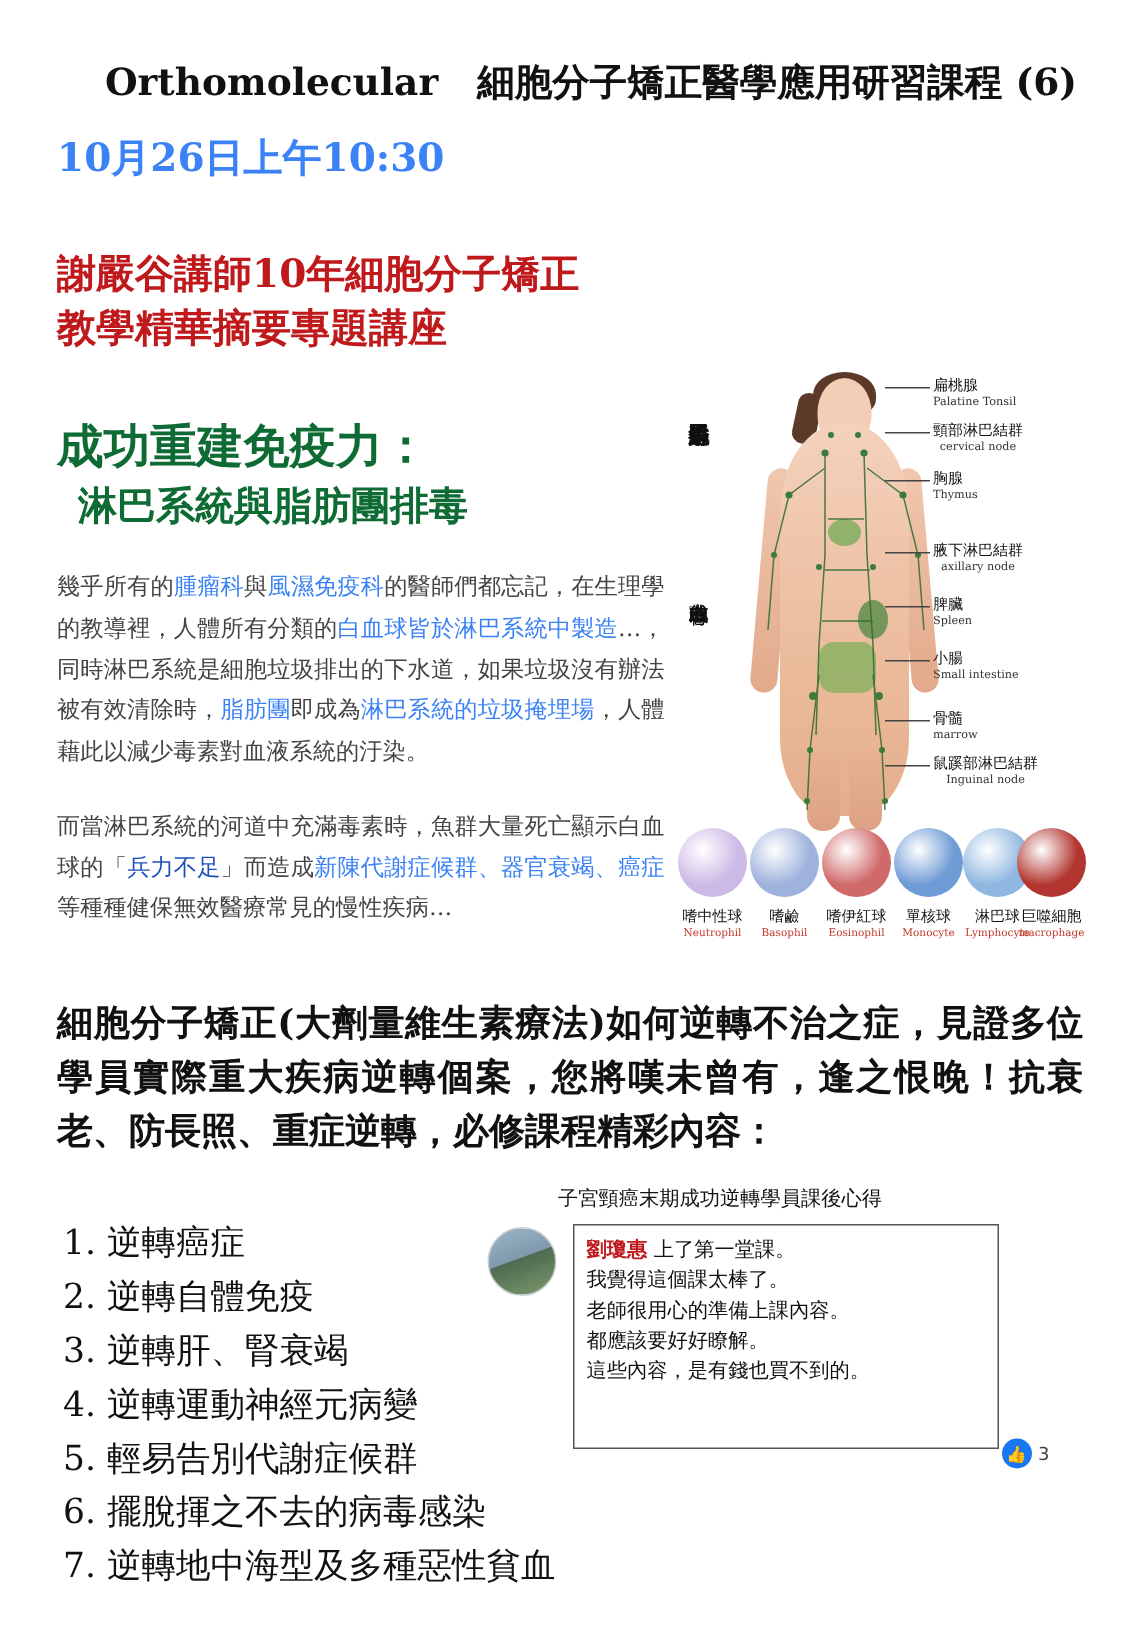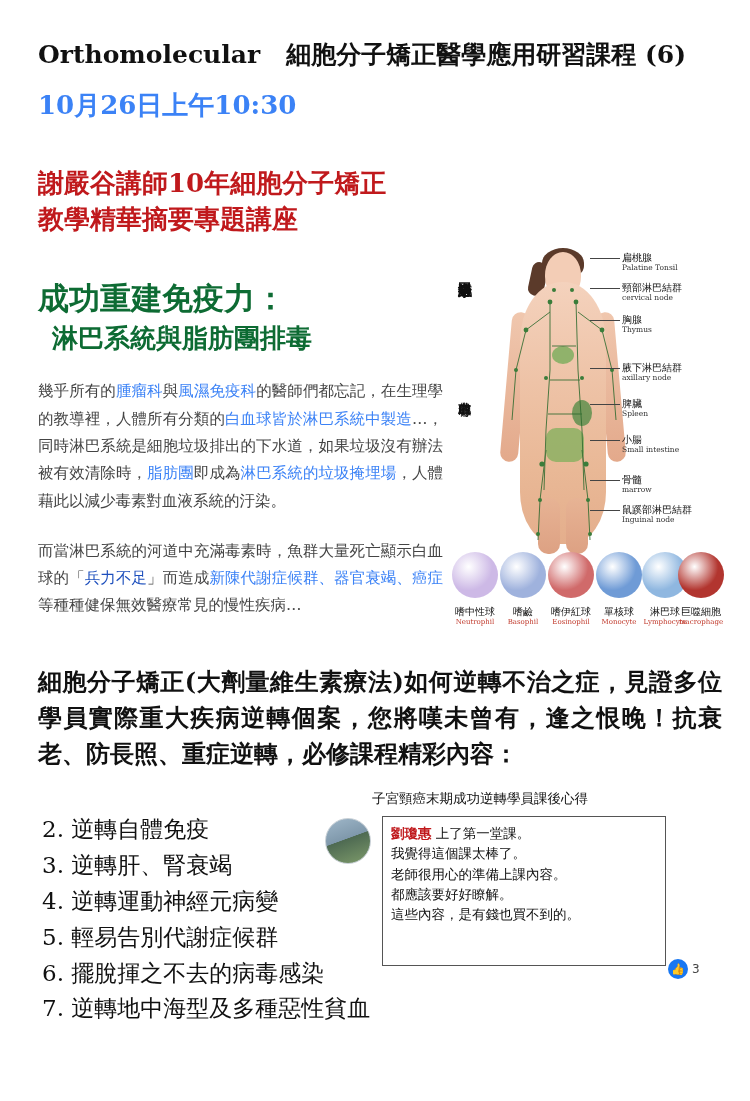--- a/index.html
+++ b/index.html
@@ -11,20 +11,21 @@
     position:relative;
     overflow:hidden;
   }
   .page{position:relative;width:750px;height:1101px;}
 
   
   .header{
     position:absolute;left:38px;top:38px;width:680px;
     font-size:25px;font-weight:bold;letter-spacing:0px;
     white-space:nowrap;
+    text-align:right;
   }
   .header .en{font-family:"DejaVu Serif","Liberation Serif",serif;}
   .header .cn{font-family:"DejaVu Serif","Liberation Serif",serif;}
 
   .datetime{
     position:absolute;left:38px;top:88px;
     font-size:26px;font-weight:bold;color:#3b82f6;
   }
 
   .lecturer{
@@ -125,21 +126,21 @@
     position:absolute;left:56px;top:178px;width:38px;height:34px;
     background:#86b05f;border-radius:10px;opacity:.8;
   }
 
   .callouts{
     position:absolute;left:612px;top:252px;width:112px;height:310px;
     font-size:9px;line-height:1.15;color:#111;
   }
   .callout{position:absolute;white-space:nowrap;}
   .callout .zh{font-size:10px;display:block;}
-  .callout .en{font-size:7.5px;color:#333;display:block;}
+  .callout .en{font-size:7.5px;color:#333;display:block;text-align:center;}
   .leader{
     position:absolute;height:1px;background:#444;
   }
 
   
   .cells{
     position:absolute;left:452px;top:552px;width:266px;height:82px;
   }
   .cell{
     position:absolute;top:0;width:46px;height:46px;border-radius:50%;
@@ -340,20 +341,21 @@
       <div class="cell" style="left: 226px; background: radial-gradient(circle at 36% 32%, rgb(255, 255, 255) 0%, rgb(178, 53, 47) 55%, rgb(178, 53, 47) 100%);"></div>
       <div class="cell-cap" style="left: 220px;">
         <span class="zh">巨噬細胞</span>
         <span class="en">macrophage</span>
       </div>
     </div>
 
   <div class="lead2">細胞分子矯正(大劑量維生素療法)如何逆轉不治之症，見證多位學員實際重大疾病逆轉個案，您將嘆未曾有，逢之恨晚！抗衰老、防長照、重症逆轉，必修課程精彩內容：</div>
 
   <div class="list">
+      <div>1. 逆轉癌症</div>
       <div>2. 逆轉自體免疫</div>
       <div>3. 逆轉肝、腎衰竭</div>
       <div>4. 逆轉運動神經元病變</div>
       <div>5. 輕易告別代謝症候群</div>
       <div>6. 擺脫揮之不去的病毒感染</div>
       <div>7. 逆轉地中海型及多種惡性貧血</div>
     </div>
 
   <div class="tst-title">子宮頸癌末期成功逆轉學員課後心得</div>
   <div class="tst-avatar"></div>

